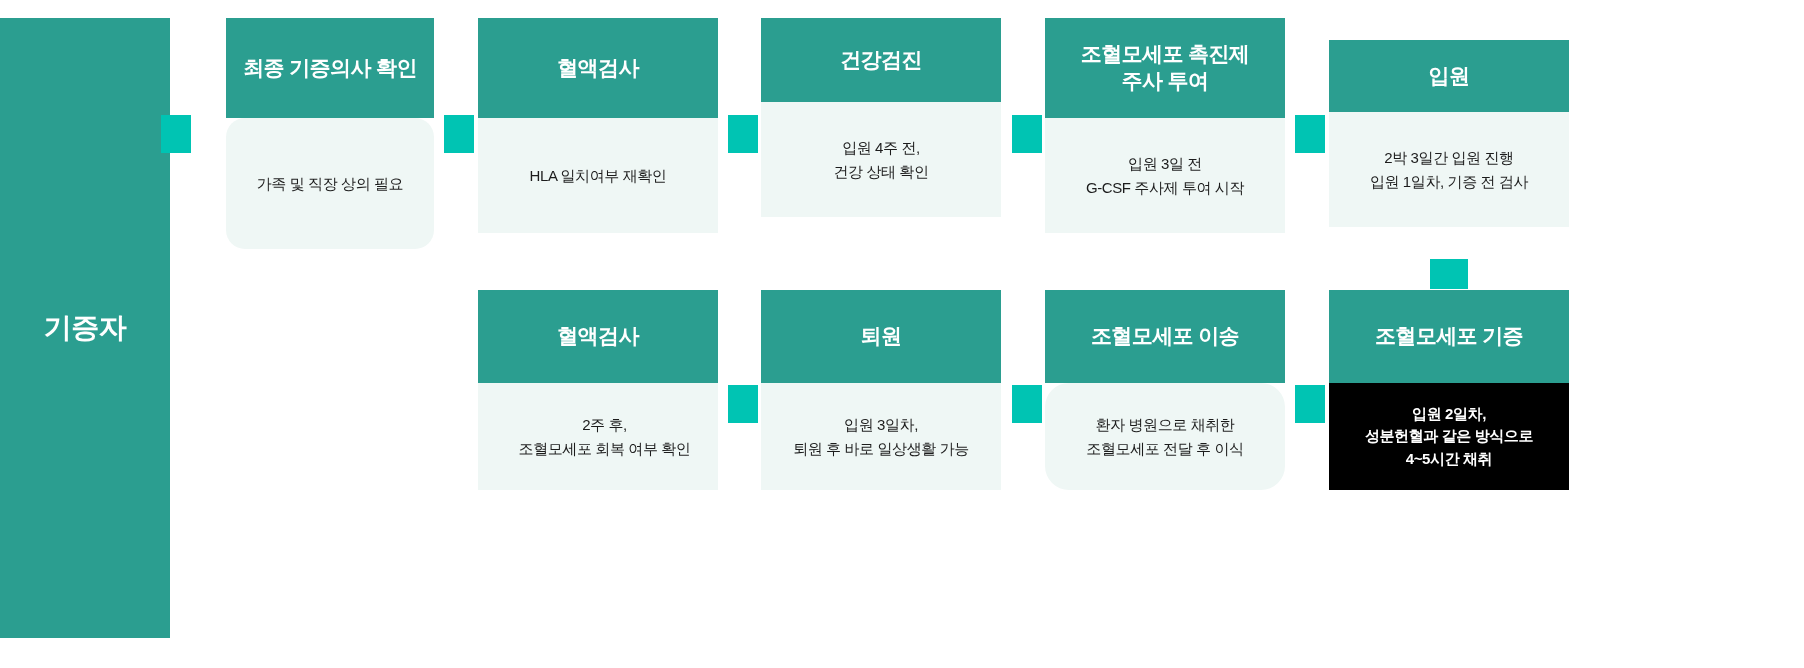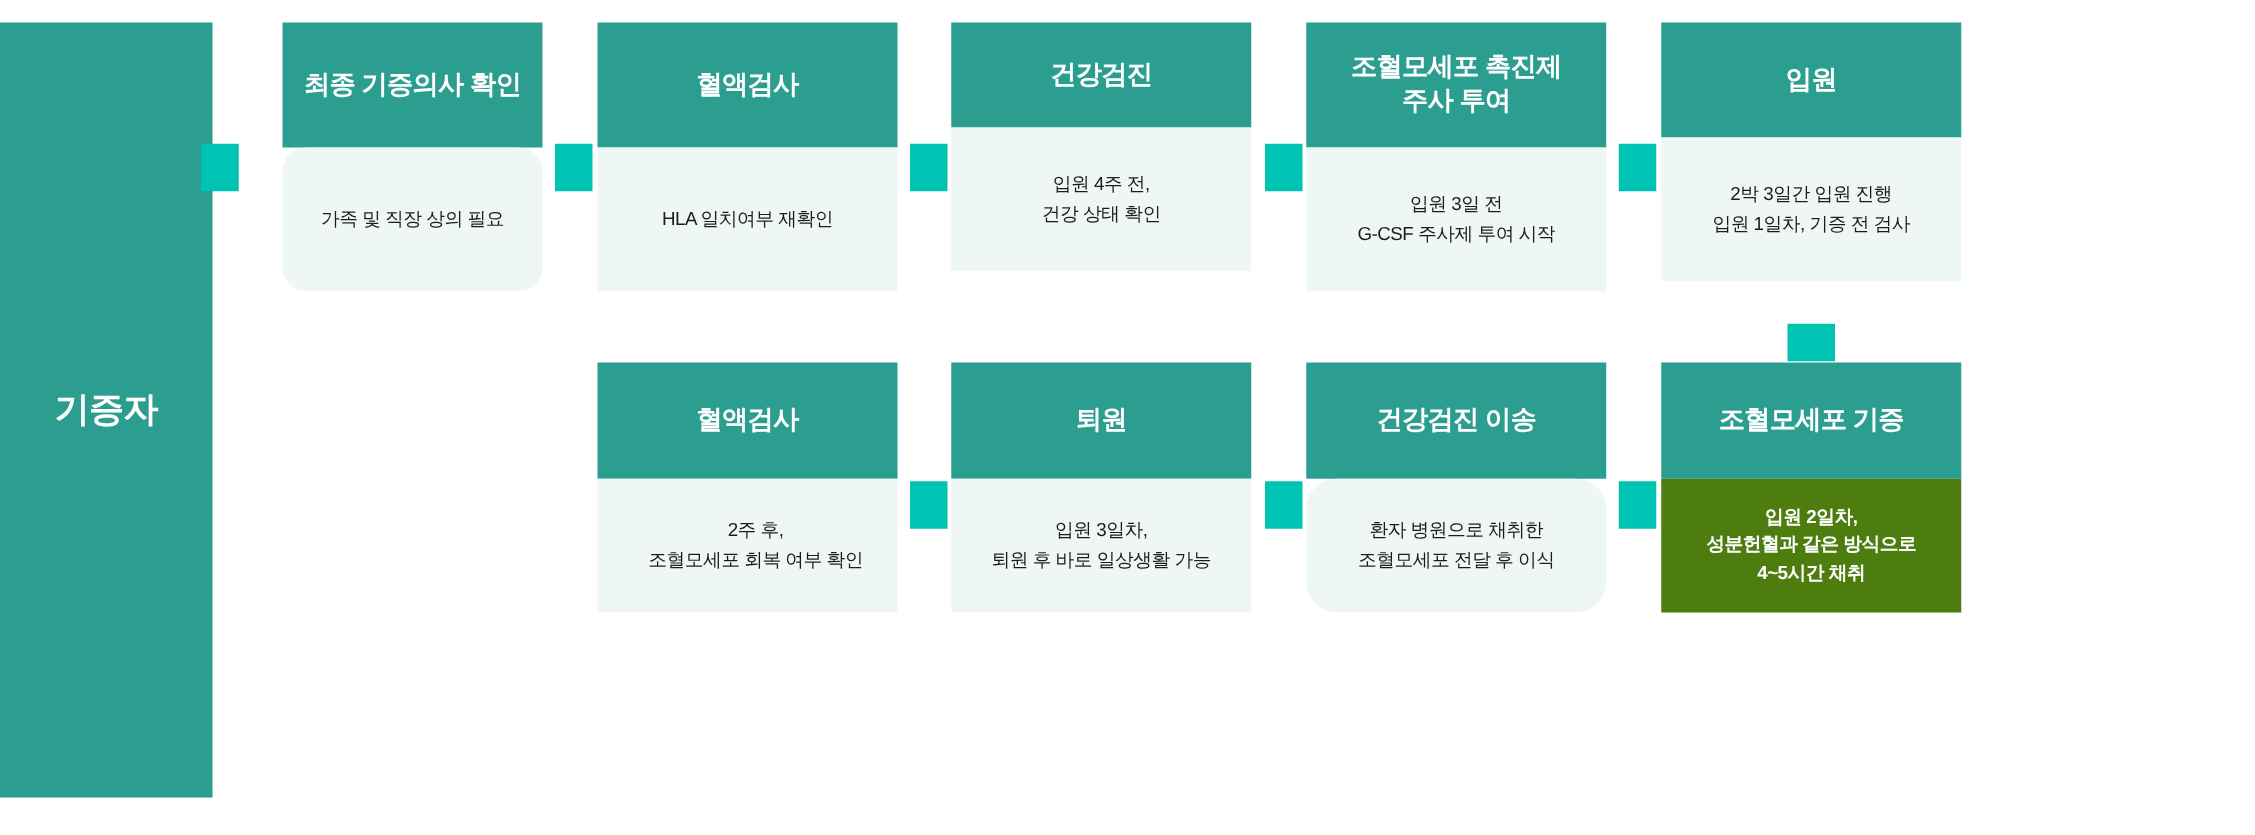--- a/index.html
+++ b/index.html
@@ -78,41 +78,41 @@
     text-align: center;
     display: flex;
     align-items: center;
     justify-content: center;
     padding: 8px 6px;
     white-space: pre-line;
   }
 
   
   .card.accent .card-body {
-    background: #4d7c0f;
+    background: #000000;
     color: #ffffff;
     font-weight: bold;
     font-size: 15px;
     line-height: 1.5;
   }
 </style>
 </head>
 <body>
 
 <div class="canvas">
 
   <div class="donor-rail">
     <span class="donor-rail-label">기증자</span>
   </div>
 
   <div class="connector" style="left:161px; top:115px;"></div>
 
   <div class="card" style="left:194px; top:18px;padding-left:32px;">
     <div class="card-head" style="height:100px;">최종 기증의사 확인</div>
-    <div class="card-body" style="height:115px;border-radius:19px;">가족 및 직장 상의 필요</div>
+    <div class="card-body" style="height:131px;border-radius:19px;">가족 및 직장 상의 필요</div>
   </div>
 
   <div class="connector" style="left:444px; top:115px;"></div>
 
   <div class="card" style="left:478px; top:18px;">
     <div class="card-head" style="height:100px;">혈액검사</div>
     <div class="card-body" style="height:115px;">HLA 일치여부 재확인</div>
   </div>
 
   <div class="connector" style="left:728px; top:115px;"></div>
@@ -128,38 +128,38 @@
   <div class="card" style="left:1045px; top:18px;">
     <div class="card-head" style="height:100px; white-space:pre-line;">조혈모세포 촉진제
 주사 투여</div>
     <div class="card-body" style="height:115px;">입원 3일 전
 G-CSF 주사제 투여 시작</div>
   </div>
 
   <div class="connector" style="left:1295px; top:115px;"></div>
 
   <div class="card" style="left:1329px; top:18px;">
-    <div class="card-head" style="height:92px;">입원</div>
+    <div class="card-head" style="height:72px;margin-top:22px;">입원</div>
     <div class="card-body" style="height:115px;">2박 3일간 입원 진행
 입원 1일차, 기증 전 검사</div>
   </div>
 
   <div class="connector vert" style="left:1430px; top:259px;"></div>
 
   <div class="card accent" style="left:1329px; top:290px;">
     <div class="card-head" style="height:93px;">조혈모세포 기증</div>
     <div class="card-body" style="height:107px;">입원 2일차,
 성분헌혈과 같은 방식으로
 4~5시간 채취</div>
   </div>
 
   <div class="connector" style="left:1295px; top:385px;"></div>
 
   <div class="card" style="left:1045px; top:290px;">
-    <div class="card-head" style="height:93px;">건강검진 이송</div>
+    <div class="card-head" style="height:93px;">조혈모세포 이송</div>
     <div class="card-body" style="height:107px;border-radius:24px;">환자 병원으로 채취한
 조혈모세포 전달 후 이식</div>
   </div>
 
   <div class="connector" style="left:1012px; top:385px;"></div>
 
   <div class="card" style="left:761px; top:290px;">
     <div class="card-head" style="height:93px;">퇴원</div>
     <div class="card-body" style="height:107px;">입원 3일차,
 퇴원 후 바로 일상생활 가능</div>

